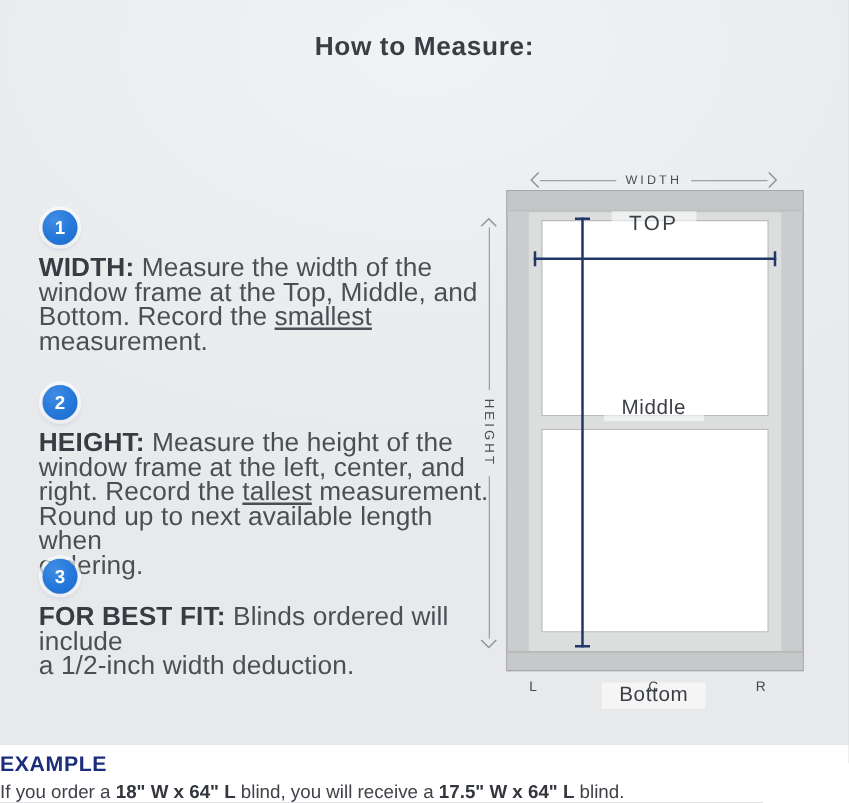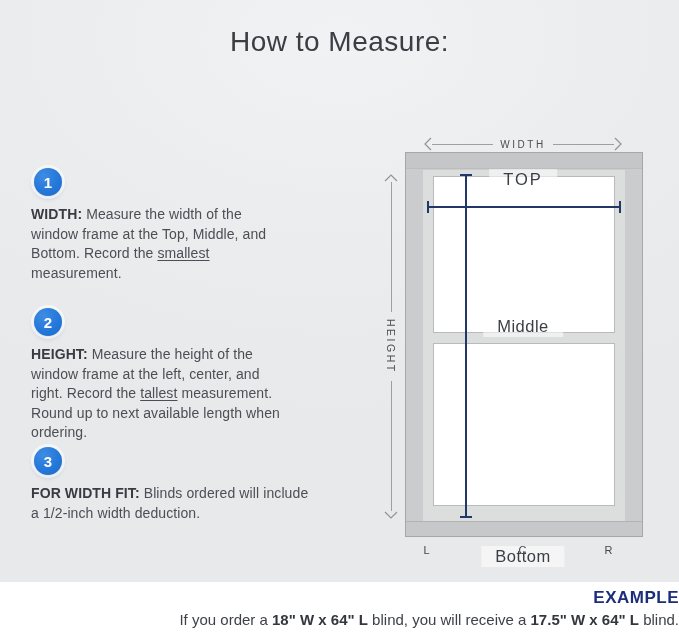--- a/index.html
+++ b/index.html
@@ -6,21 +6,21 @@
   html,body { background:#d8d9db; }
   .canvas {
     position:relative; width:679px; height:642px; overflow:hidden;
     background: radial-gradient(ellipse 90% 60% at 50% 6%, #f1f2f4 0%, #ebecee 55%, #e8e9eb 100%);
     font-family:"Liberation Sans", sans-serif;
     color:#44484e;
   }
 
   
   .title-wrap { position:absolute; top:26px; left:0; width:100%; text-align:center; }
-  .title-line1 { font-size:28px; font-weight:400; letter-spacing:.5px; color:#3a3e44; }
+  .title-line1 { font-size:21px; font-weight:700; letter-spacing:.5px; color:#3a3e44; }
   .title-line2 { margin-top:2px; }
   .title-highlight {
     font-size:43px; font-weight:700; letter-spacing:.5px;
     background:linear-gradient(100deg,#1747bd 0%,#2f82e8 55%,#1c58d2 100%);
     -webkit-background-clip:text; background-clip:text; color:transparent;
   }
   .title-suffix { font-size:31px; font-weight:700; color:#3a3e44; margin-left:8px; }
 
   
   .steps { position:absolute; left:31px; top:168px; width:360px; }
@@ -30,21 +30,21 @@
   .step-3 { top:279px; }
   .badge {
     width:28px; height:28px; border-radius:50%;
     background:radial-gradient(circle at 35% 28%, #3f8ce4 0%, #2478d9 55%, #1d6bca 100%);
     color:#fff; font-size:15px; font-weight:700;
     display:flex; align-items:center; justify-content:center;
     box-shadow:0 0 0 3px rgba(255,255,255,.65), 0 2px 5px rgba(40,80,140,.35);
     margin-left:3px;
   }
   .step p {
-    margin-top:9px; font-size:14px; line-height:19.5px;
+    margin-top:9px; font-size:21px; line-height:19.5px;
     white-space:pre-line; color:#4b4f55; letter-spacing:.1px;
   }
   .step .lbl { font-weight:700; color:#383c42; }
   .step .und { text-decoration:underline; text-underline-offset:2px;margin-top:23px; }
 
   
   .diagram { position:absolute; left:383px; top:130px; width:290px; height:445px; }
 
   .frame {
     position:absolute; left:22px; top:22px; width:238px; height:385px;
@@ -86,22 +86,22 @@
   .height-arrow { position:absolute; left:1px; top:43px; height:347px; width:14px; display:flex; flex-direction:column; align-items:center; }
   .height-arrow .arrow-line { width:1px; flex:1; }
   .height-arrow .arrow-text {
     font-size:10.5px; letter-spacing:2.5px; color:#4a4e54; padding:7px 0;
     writing-mode:vertical-rl;
   }
   .chev { flex:0 0 auto; display:block; }
 
   
   .example {
-    position:absolute; left:0; bottom:0; width:100%; height:60px;
-    background:#ffffff; text-align:right; padding-top:6px;
+    position:absolute; left:0; bottom:0; width:100%; height:46px;
+    background:#ffffff; text-align:left; padding-top:6px;
   }
   .example-heading { font-size:17px; font-weight:700; color:#1b2d7b; letter-spacing:.5px; }
   .example-text { margin-top:3px; font-size:15px; color:#3e4248; }
   .example-text b { font-weight:700; color:#33373d; }
 </style>
 </head>
 <body>
 
 <div class="canvas">
 
@@ -123,21 +123,21 @@
       <div class="badge">2</div>
       <p><span class="lbl">HEIGHT:</span><span> Measure the height of the
 window frame at the left, center, and
 right. Record the </span><span class="und">tallest</span><span> measurement.
 Round up to next available length when
 ordering.</span></p>
     </div>
 
     <div class="step step-3">
       <div class="badge">3</div>
-      <p><span class="lbl">FOR WIDTH FIT:</span><span> Blinds ordered will include
+      <p><span class="lbl">FOR BEST FIT:</span><span> Blinds ordered will include
 a 1/2-inch width deduction.</span></p>
     </div>
 
   </div>
 
   <div class="diagram">
 
     <div class="width-arrow">
       <svg class="chev" width="9" height="14" viewBox="0 0 9 14">
           <path d="M8 1 L2 7 L8 13" stroke="#8f9499" stroke-width="1.2" fill="none"></path>

